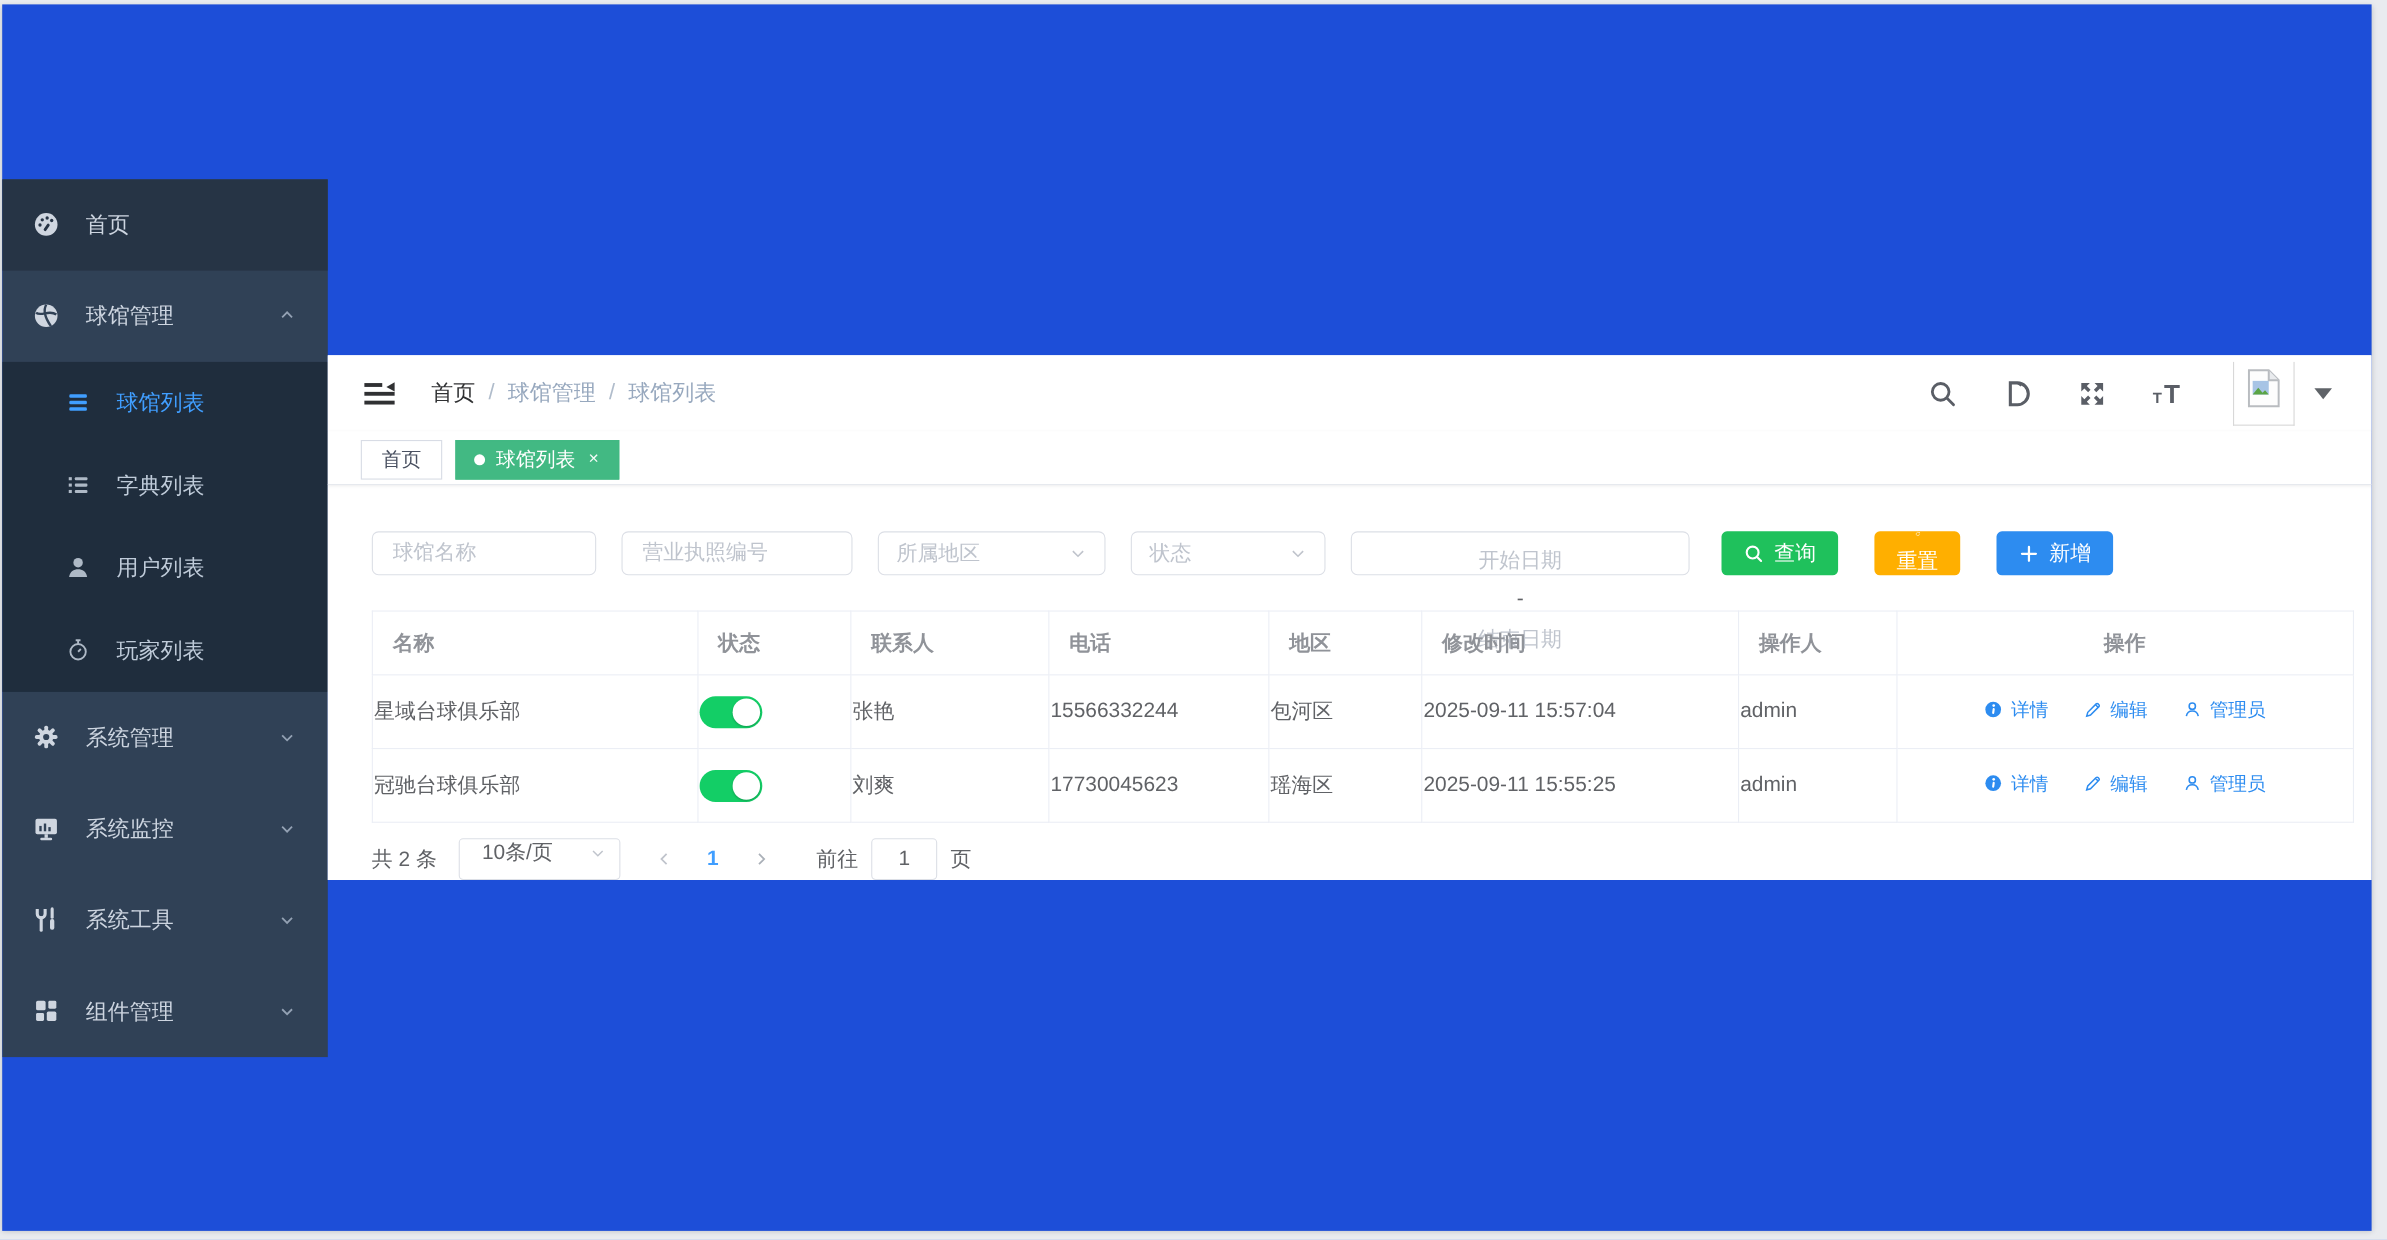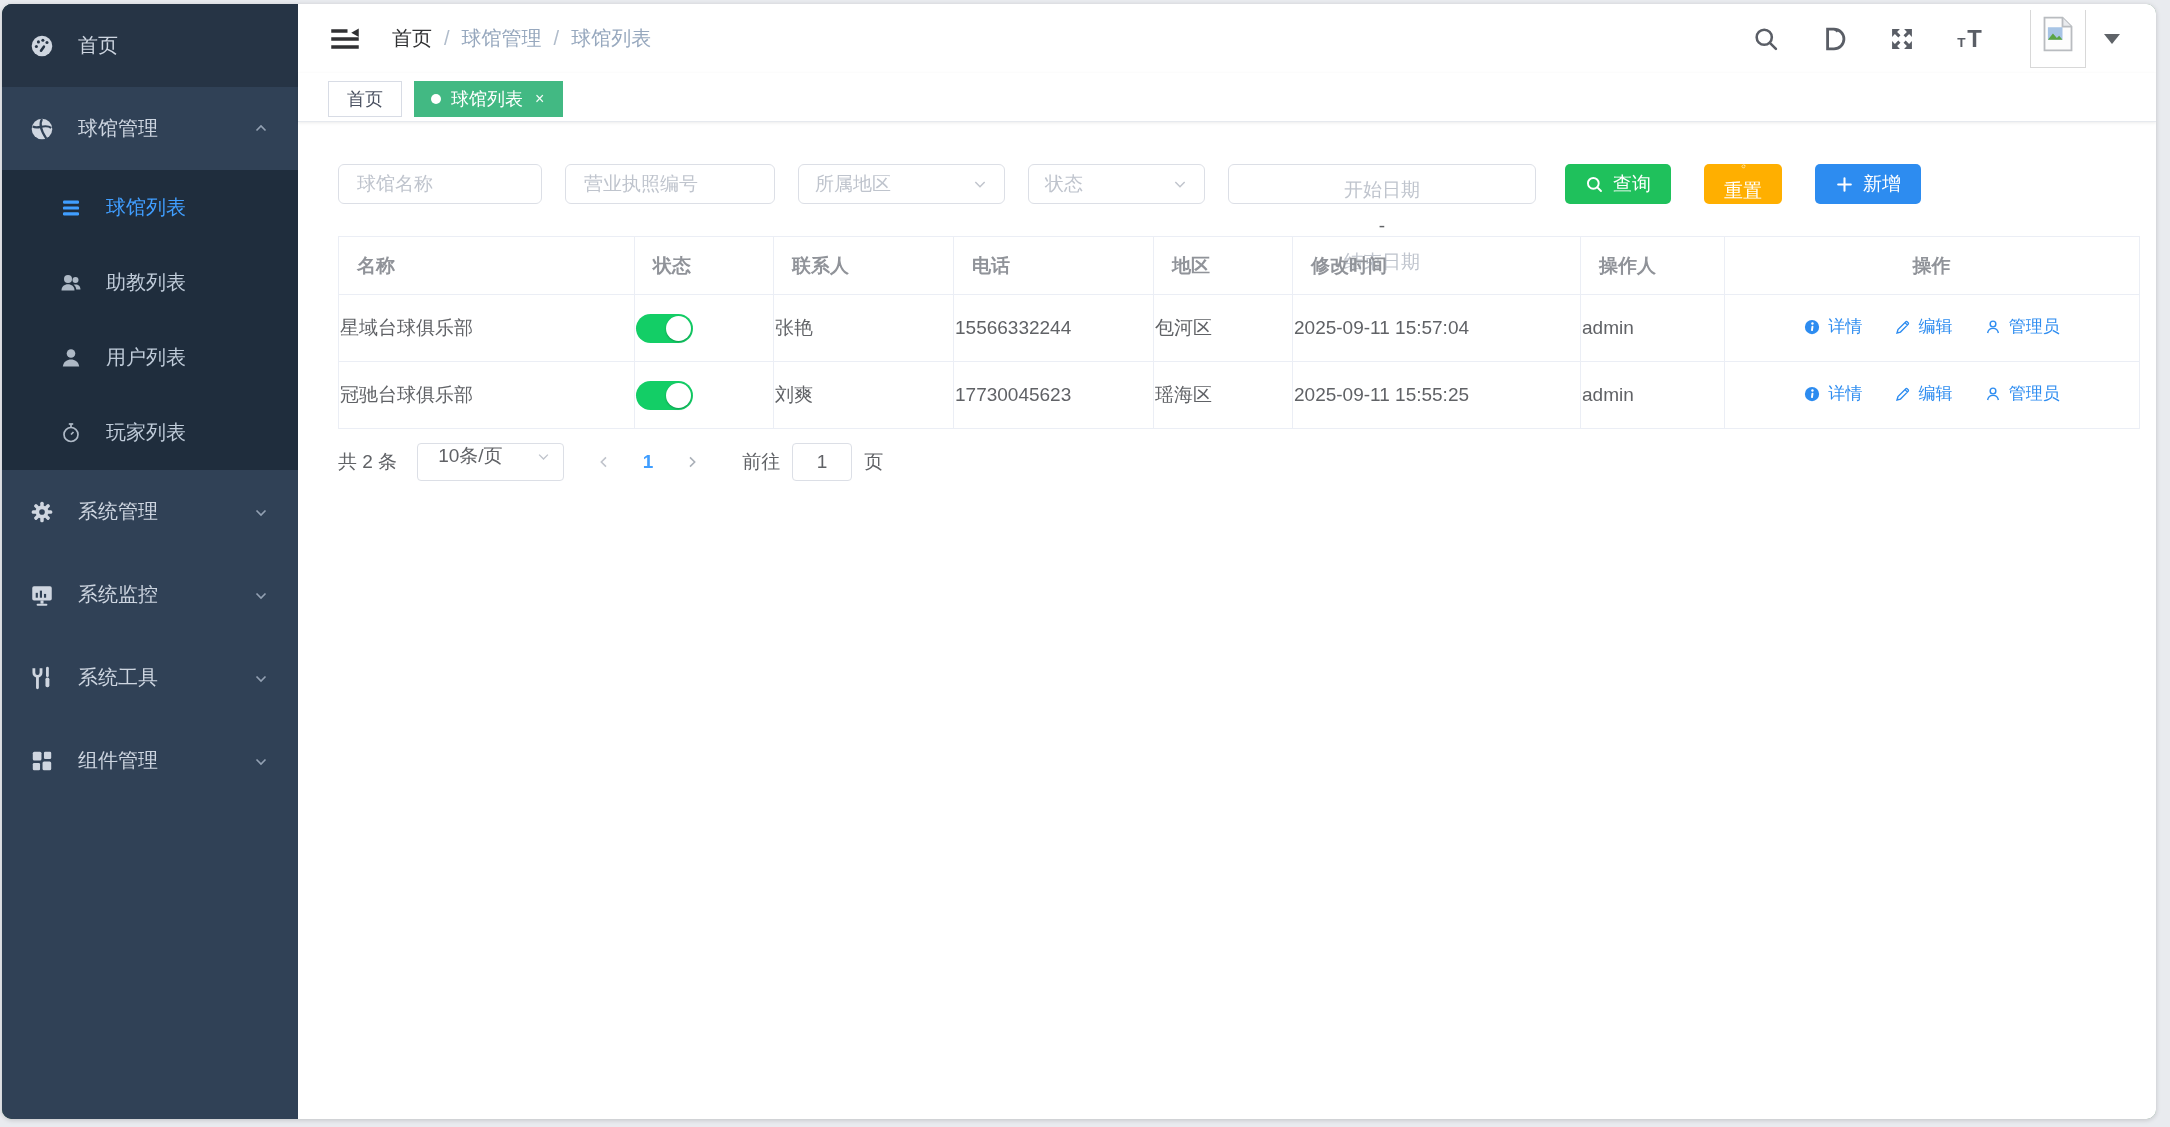--- a/index.html
+++ b/index.html
@@ -1,19 +1,19 @@
 <!DOCTYPE html>
 <html><head>
 <meta charset="utf-8">
 <style>
   html,body{margin:0;padding:0;width:2170px;height:1127px;overflow:hidden;
     font-family:"Liberation Sans","DejaVu Sans",sans-serif;background:#e9ebef;}
   *{box-sizing:border-box;}
-  .app{position:absolute;top:4px;left:2px;right:14px;bottom:8px;background:#14532d;
-    border-radius:10px;box-shadow:0 1px 5px rgba(0,0,0,.18);overflow:hidden;display:flex;}
+  .app{position:absolute;top:4px;left:2px;right:14px;bottom:8px;background:#1d4ed8;
+    border-radius:0;box-shadow:0 1px 5px rgba(0,0,0,.18);overflow:hidden;display:flex;align-items:center;}
 
   
   .sidebar{width:296px;flex-shrink:0;background:#304156;overflow:hidden;}
   .menu-item{height:83px;display:flex;align-items:center;padding-left:27px;
     font-size:20px;color:#cdd5e0;cursor:pointer;}
   .menu-item.home{background:#263445;}
   .mi-icon{width:26px;height:26px;margin-right:23px;flex-shrink:0;display:flex;align-items:center;justify-content:center;color:#cfd6e0;}
   .chev{margin-left:auto;margin-right:28px;color:#93a1b3;display:flex;}
   .submenu{background:#1f2d3d;}
   .submenu-item{height:75px;display:flex;align-items:center;padding-left:57px;
@@ -141,27 +141,29 @@
               <rect x="4" y="4.5" width="16" height="3.2" rx="1.2"></rect>
               <rect x="4" y="10.4" width="16" height="3.2" rx="1.2"></rect>
               <rect x="4" y="16.3" width="16" height="3.2" rx="1.2"></rect>
             </svg>
         </span>
         <span>球馆列表</span>
       </div>
       <div class="submenu-item">
         <span class="mi-icon">
           <svg width="24" height="24" viewBox="0 0 24 24" fill="currentColor">
-              <circle cx="9" cy="8" r="4"></circle>
-              <path d="M2.5 19.5c0-4.2 3-6.3 6.5-6.3s6.5 2.1 6.5 6.3z"></path>
-              <circle cx="16.5" cy="9" r="3"></circle>
-              <path d="M16.5 13.4c3 0 5 1.9 5 5.1h-4.2c-.3-2.3-1.3-3.9-2.8-4.8.6-.2 1.3-.3 2-.3z"></path>
-            </svg>
-        </span>
-        <span>助教列表</span>
+              <rect x="3.5" y="4.8" width="2.8" height="2.8"></rect>
+              <rect x="3.5" y="10.6" width="2.8" height="2.8"></rect>
+              <rect x="3.5" y="16.4" width="2.8" height="2.8"></rect>
+              <rect x="9" y="4.8" width="11.5" height="2.8" rx="1"></rect>
+              <rect x="9" y="10.6" width="11.5" height="2.8" rx="1"></rect>
+              <rect x="9" y="16.4" width="11.5" height="2.8" rx="1"></rect>
+            </svg>
+        </span>
+        <span>字典列表</span>
       </div>
       <div class="submenu-item">
         <span class="mi-icon">
           <svg width="24" height="24" viewBox="0 0 24 24" fill="currentColor">
               <circle cx="12" cy="7.5" r="4.3"></circle>
               <path d="M3.8 20.5c.8-5 4.3-7 8.2-7s7.4 2 8.2 7z"></path>
             </svg>
         </span>
         <span>用户列表</span>
       </div>

